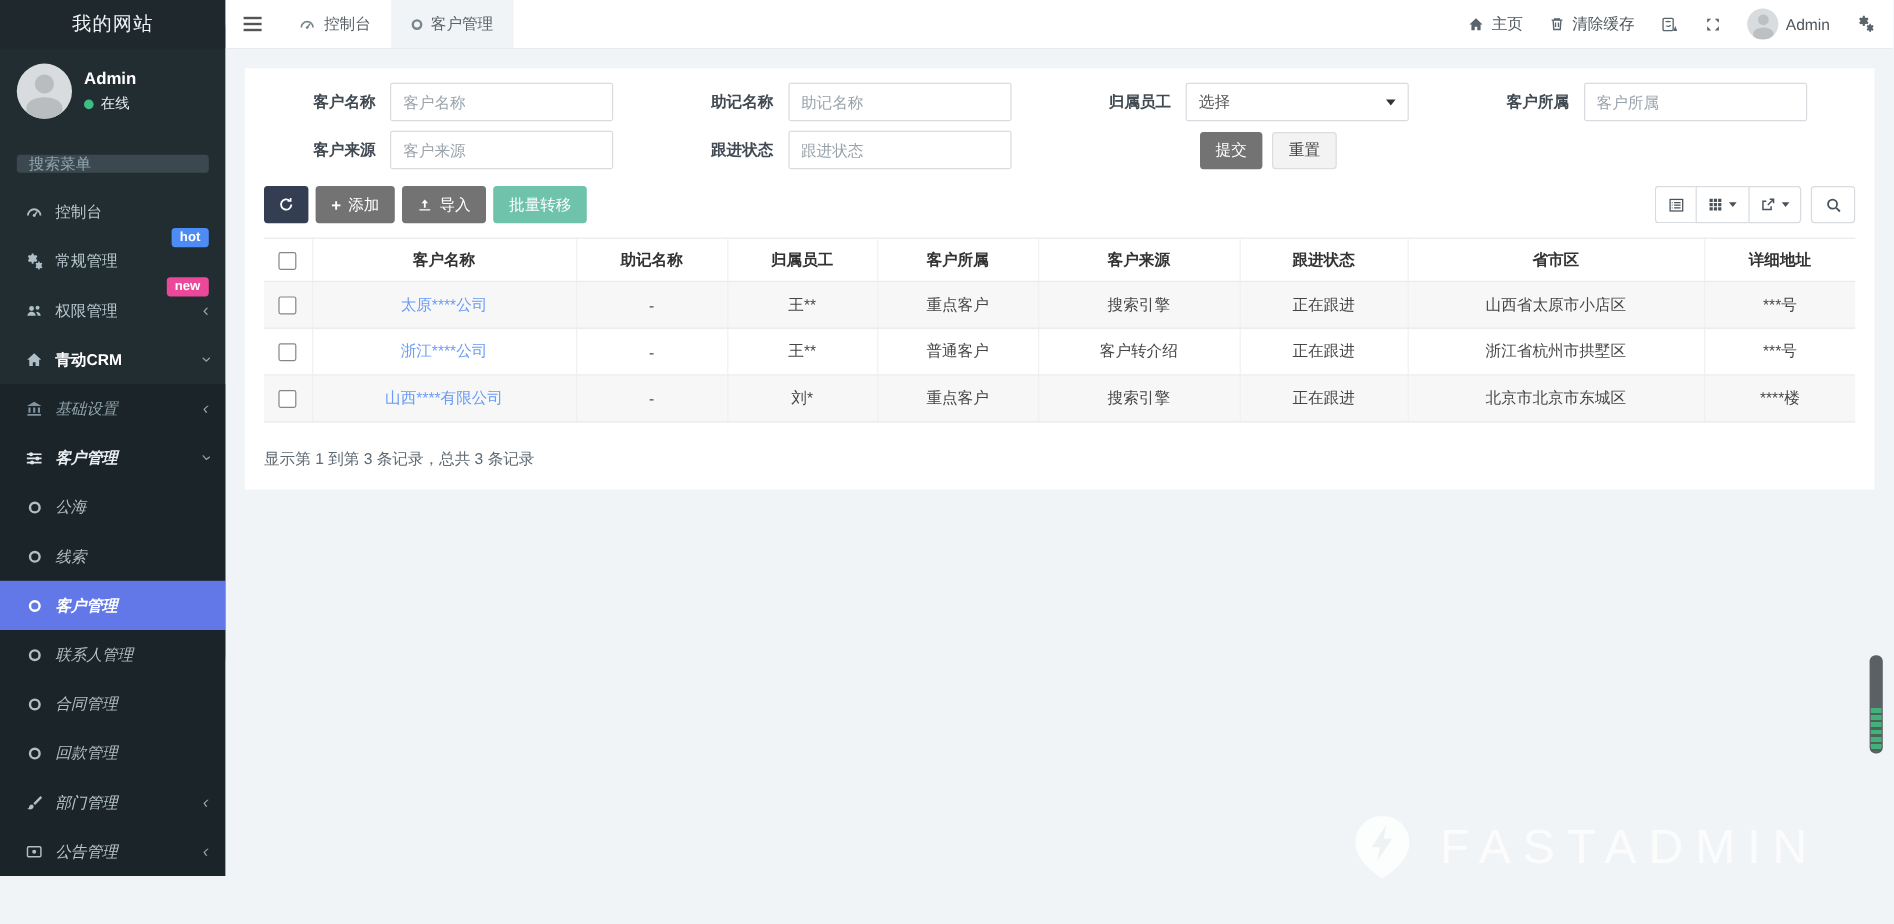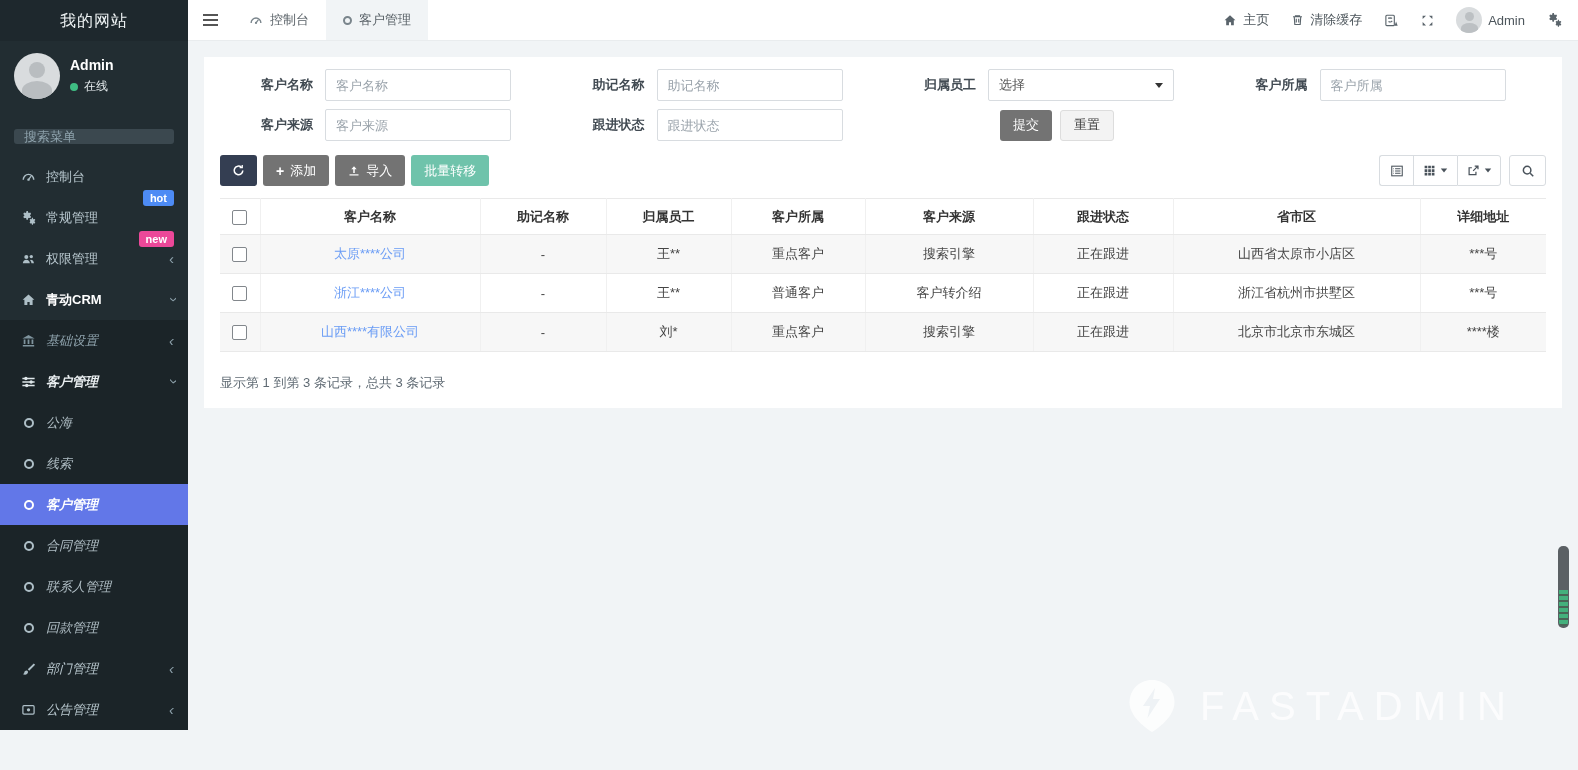--- a/index.html
+++ b/index.html
@@ -214,27 +214,27 @@
         <div class="mi sub active">
           <span class="ic">
               <span class="circle-o"></span>
             </span>
           <span class="lbl" style="font-weight:bold">客户管理</span>
         </div>
         <div class="mi sub">
           <span class="ic">
               <span class="circle-o"></span>
             </span>
+          <span class="lbl">联系人管理</span>
+        </div>
+        <div class="mi sub">
+          <span class="ic">
+              <span class="circle-o"></span>
+            </span>
           <span class="lbl">合同管理</span>
-        </div>
-        <div class="mi sub">
-          <span class="ic">
-              <span class="circle-o"></span>
-            </span>
-          <span class="lbl">联系人管理</span>
         </div>
         <div class="mi sub">
           <span class="ic">
               <span class="circle-o"></span>
             </span>
           <span class="lbl">回款管理</span>
         </div>
 
         <div class="mi">
           <span class="ic">

